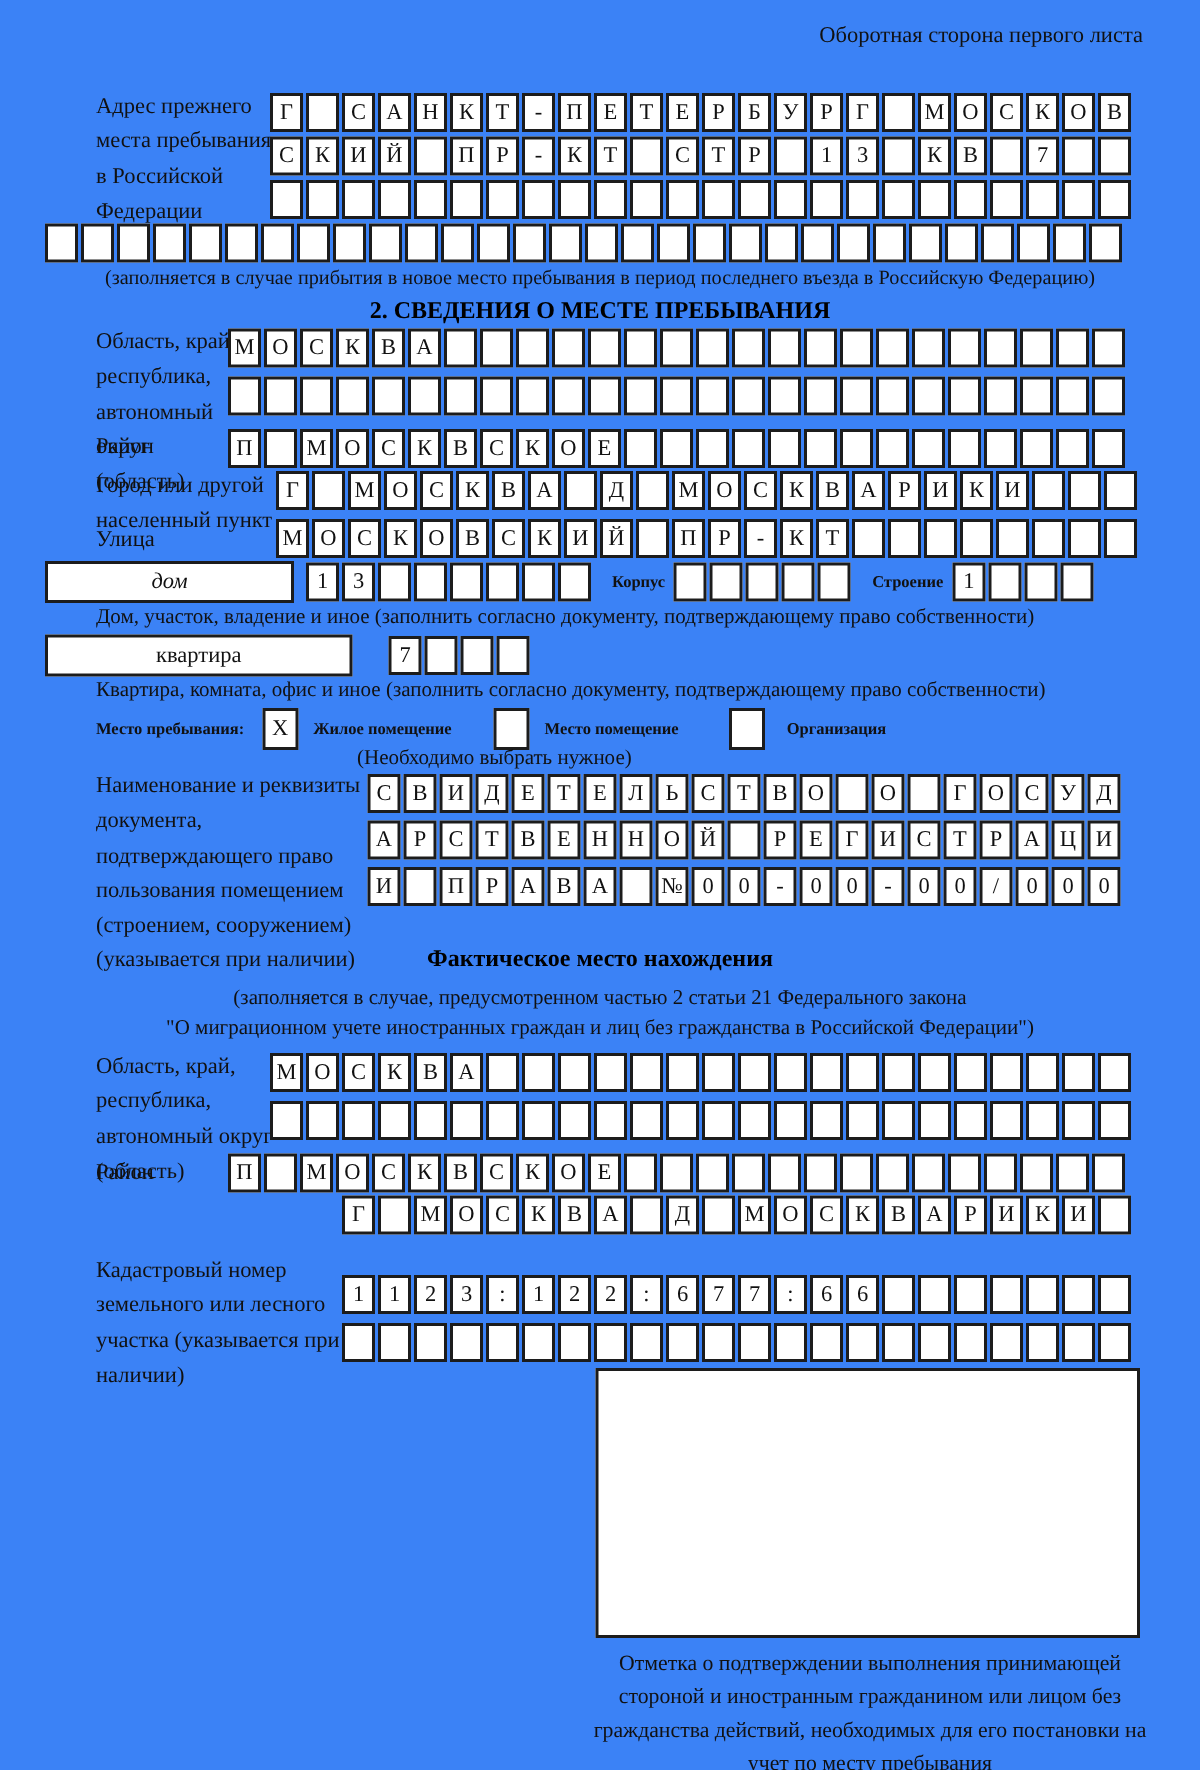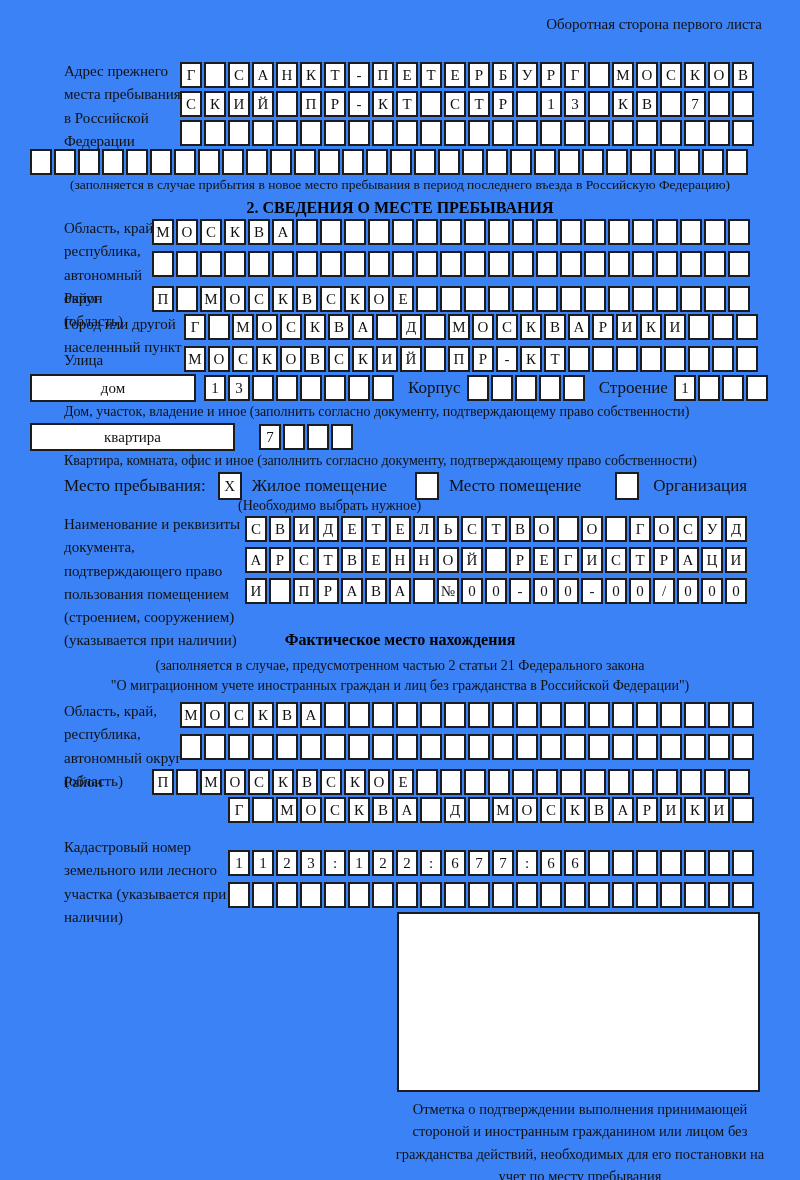--- a/index.html
+++ b/index.html
@@ -10,21 +10,21 @@
   .note{font-size:13.5px;color:#111;}
   .title{font-weight:bold;font-size:16px;color:#000;}
   .cellrow{display:flex;gap:2px;}
   .cell{width:22px;height:26px;border:2px solid #1c1c1c;box-sizing:border-box;
         display:flex;align-items:center;justify-content:center;
         font-size:15px;line-height:1;background:#fff;flex:0 0 auto;}
   .bigbox{border:2px solid #1c1c1c;box-sizing:border-box;height:28px;
           display:flex;align-items:center;justify-content:center;font-size:15px;background:#fff;}
   .chk{width:24px;height:28px;border:2px solid #1c1c1c;box-sizing:border-box;
        display:flex;align-items:center;justify-content:center;font-size:15px;background:#fff;flex:0 0 auto;}
-  .inline-lbl{font-size:17px;white-space:nowrap;}
+  .inline-lbl{font-size:11px;white-space:nowrap;font-weight:bold;}
   .centered{width:100%;text-align:center;}
   .flexrow{display:flex;align-items:center;}
   .stamp{border:2px solid #1c1c1c;box-sizing:border-box;background:#fff;}
 </style>
 </head>
 <body>
 
 <div id="page">
 
   <div class="abs note" style="top:16px;right:38px;font-size:15px;">Оборотная сторона первого листа</div>
@@ -279,21 +279,21 @@
       <div class="cell"></div>
       <div class="cell"></div>
       <div class="cell"></div>
       <div class="cell"></div>
       <div class="cell"></div>
       <div class="cell"></div>
       <div class="cell"></div>
     </div>
 
   <div class="abs flexrow" style="top:374px;left:30px;">
-    <div class="bigbox" style="width:166px;margin-right:8px;">дом</div>
+    <div class="bigbox" style="width:166px;margin-right:8px;font-style:italic;">дом</div>
     <div class="cellrow">
         <div class="cell">1</div>
         <div class="cell">3</div>
         <div class="cell"></div>
         <div class="cell"></div>
         <div class="cell"></div>
         <div class="cell"></div>
         <div class="cell"></div>
         <div class="cell"></div>
       </div>

